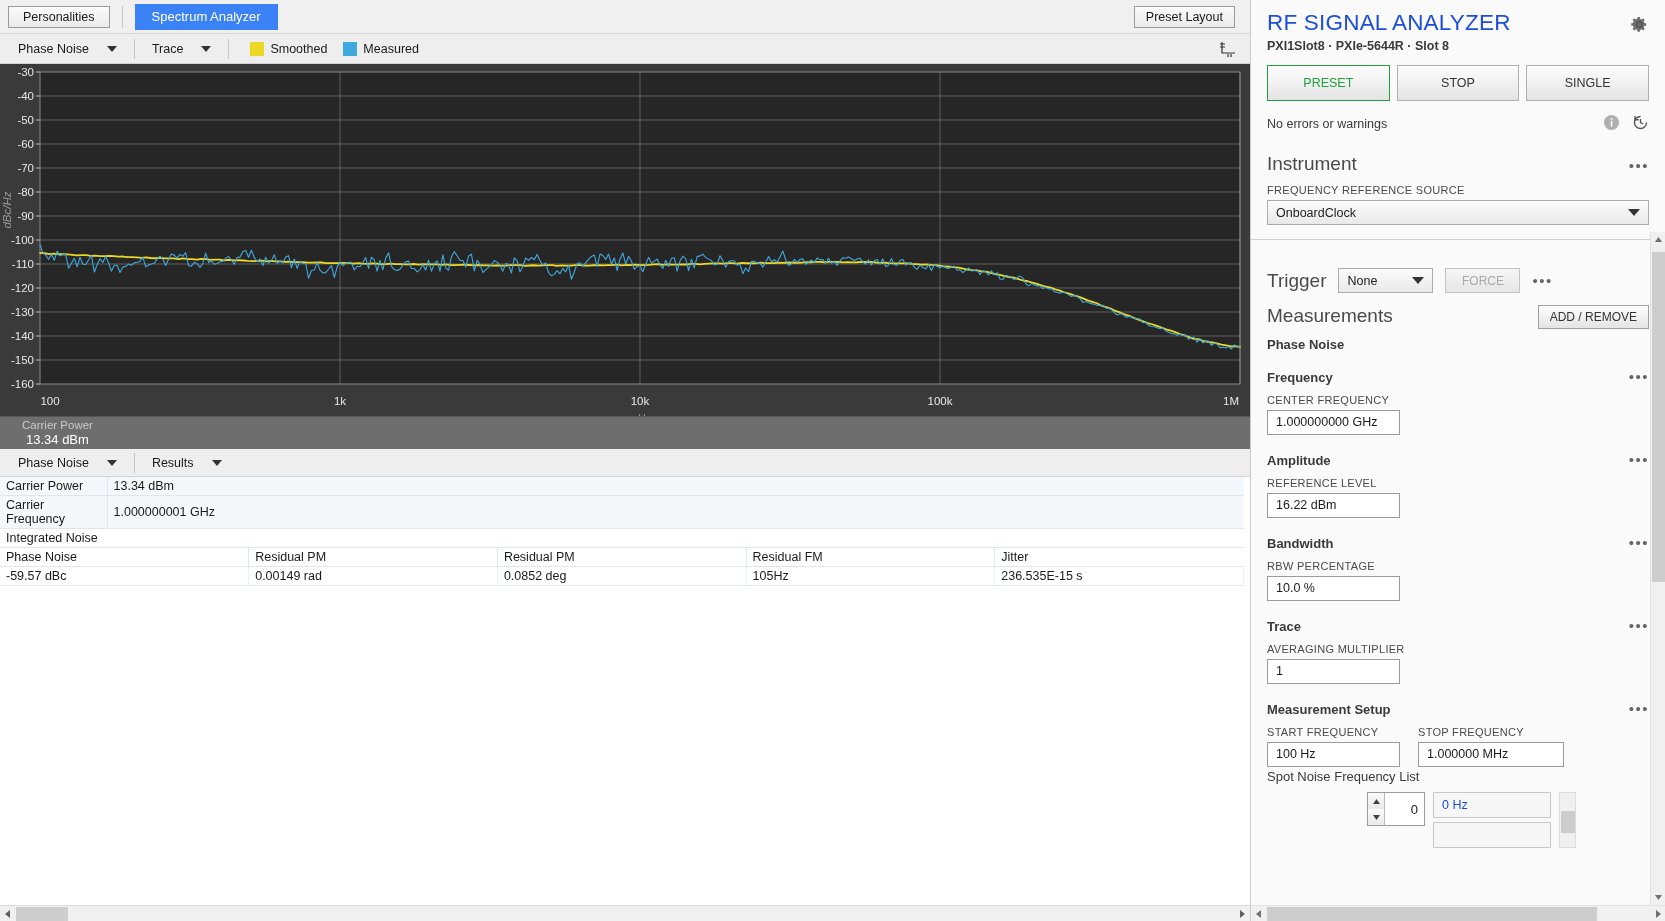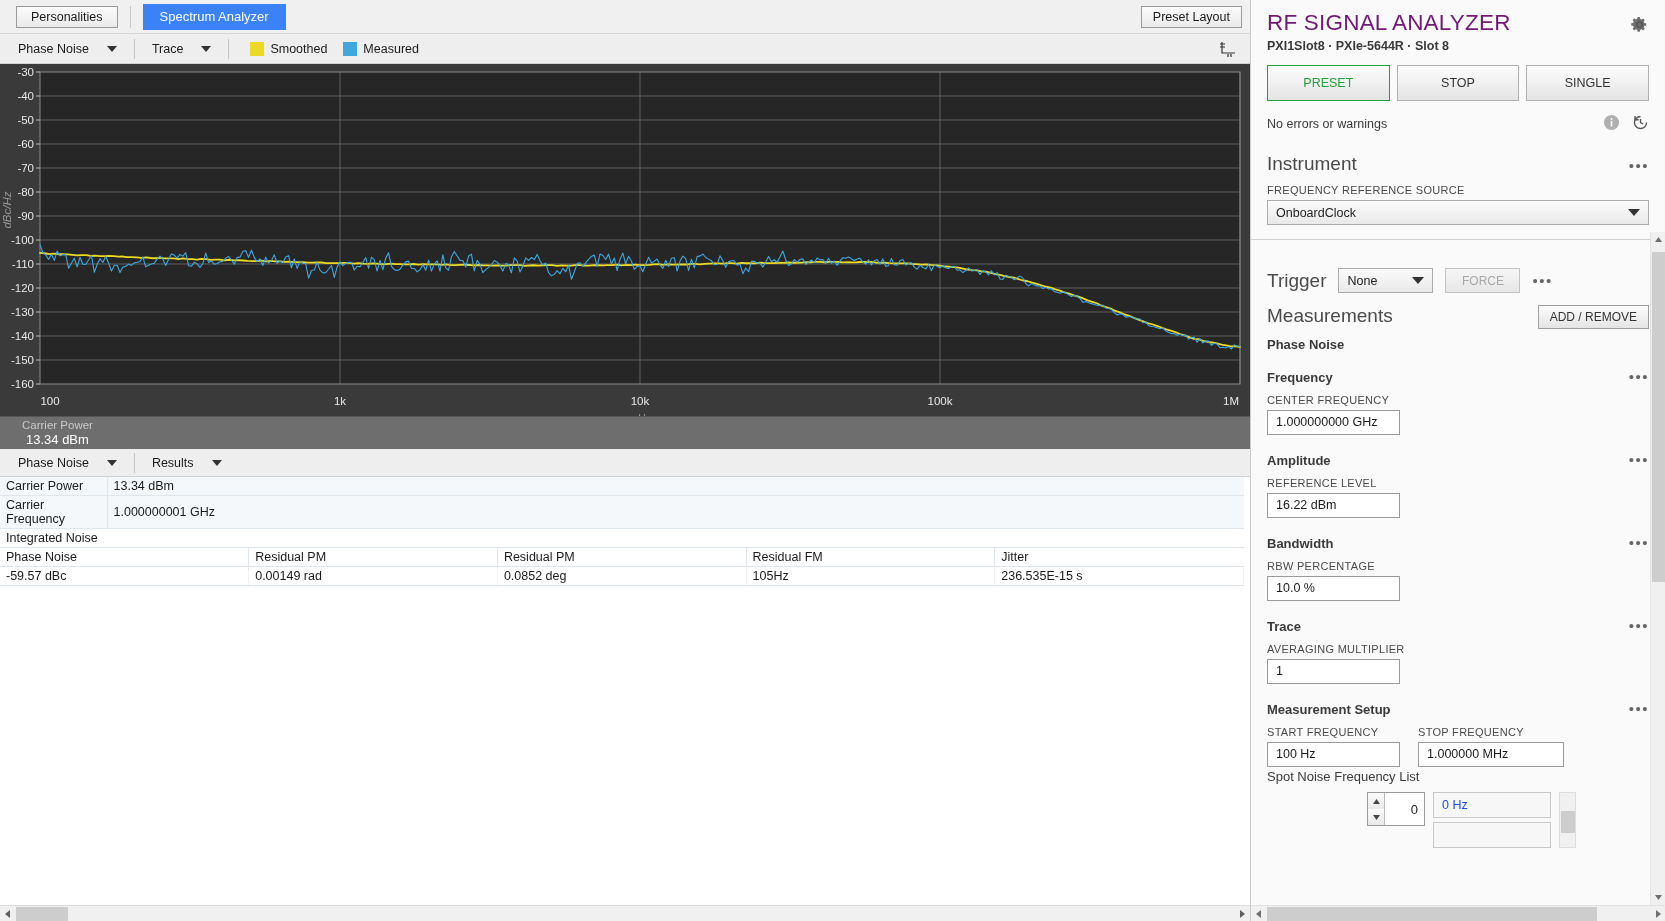--- a/index.html
+++ b/index.html
@@ -24,30 +24,30 @@
     height: 34px; background: #f0f0f0;
     border-bottom: 1px solid #d6d6d6;
     display: flex; align-items: center; padding: 0 8px; gap: 0px;
     position: relative; flex: none;
   }
   .btn-personalities {
     height: 22px; padding: 0 14px;
     background: linear-gradient(#fbfbfb, #eaeaea);
     border: 1px solid #9a9a9a; color: #1a1a1a;
     font-size: 12.5px; line-height: 20px;
-    margin-left: 8px; cursor: pointer;
+    margin-left: 0; cursor: pointer;
   }
   .topbar-sep { width: 1px; height: 22px; background: #c8c8c8; margin: 0 12px; }
   .tab-active {
     height: 26px; padding: 0 17px;
     background: #3b82f6; color: #ffffff;
     font-size: 13px; line-height: 26px; cursor: pointer;
   }
   .btn-preset-layout {
-    position: absolute; right: 8px; top: 6px;
+    position: absolute; right: 15px; top: 6px;
     height: 22px; padding: 0 11px;
     background: linear-gradient(#fbfbfb, #eaeaea);
     border: 1px solid #9a9a9a; color: #1a1a1a;
     font-size: 12.5px; line-height: 20px; cursor: pointer;
   }
 
   
   .graph-toolbar {
     height: 30px; background: #eeeeee;
     border-bottom: 1px solid #d2d2d2;
@@ -112,21 +112,21 @@
   .hscroll .thumb { position: absolute; left: 0; top: 1px; width: 52px; height: 14px; background: #cdcdcd; }
   .hscroll .arr { position: absolute; top: 0; width: 16px; height: 16px; }
 
   
   .right-pane {
     width: 415px; height: 921px; background: #fafafa;
     border-left: 1px solid #cccccc; position: relative;
     display: flex; flex-direction: column;
   }
   .rp-head { padding: 10px 16px 0 16px; flex: none; }
-  .rp-title { font-size: 22.5px; color: #701a75; letter-spacing: .2px; font-weight: normal; }
+  .rp-title { font-size: 22.5px; color: #1d4ed8; letter-spacing: .2px; font-weight: normal; }
   .gear { position: absolute; right: 16px; top: 15px; width: 19px; height: 19px; cursor: pointer; }
   .rp-sub { font-size: 12.5px; font-weight: bold; color: #3a3a3a; margin-top: 3px; }
   .rp-btn-row { display: flex; gap: 7px; margin-top: 12px; }
   .rbtn {
     flex: 1; height: 36px; font-size: 12.5px; cursor: pointer;
     background: linear-gradient(#fdfdfd, #e4e4e4);
     border: 1px solid #b0b0b0; color: #333;
   }
   .rbtn.preset { border: 1px solid #22a03c; color: #22a03c; }
   .status-row { display: flex; align-items: center; margin-top: 12px; position: relative; height: 22px; }

